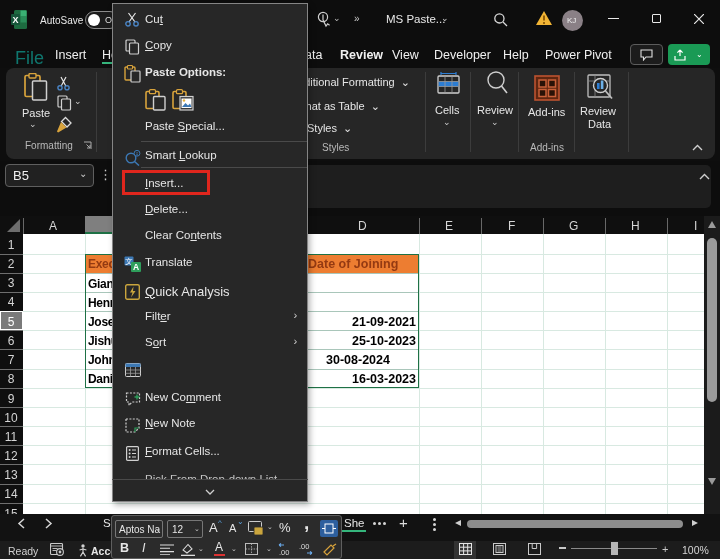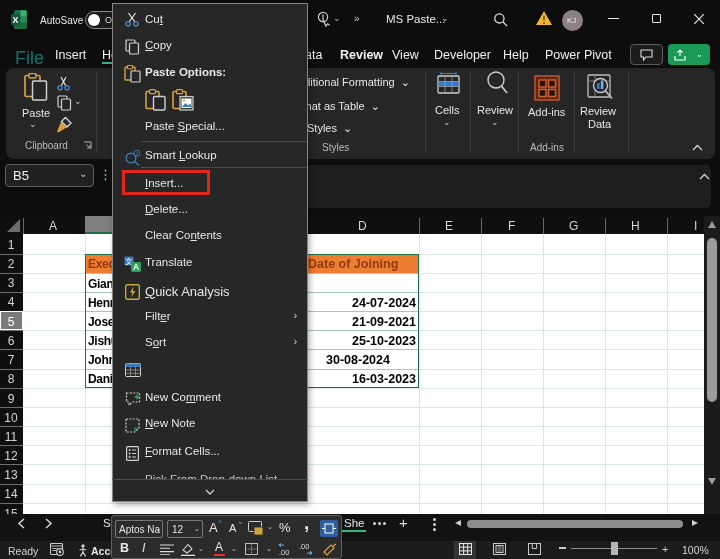--- a/index.html
+++ b/index.html
@@ -99,21 +99,21 @@
 </svg>
 <svg class="abs" style="left:57px;top:95px;" width="15" height="16" viewBox="0 0 15 16">
   <rect x="1" y="1" width="9" height="11" rx="1" fill="none" stroke="#d0d0d0" stroke-width="1.2"></rect>
   <rect x="4.5" y="4" width="9" height="11" rx="1" fill="#262626" stroke="#d0d0d0" stroke-width="1.2"></rect>
 </svg>
 <div class="txt" style="left:74px;top:96px;font-size:9px;color:#ccc;">⌄</div>
 <svg class="abs" style="left:55px;top:116px;" width="18" height="18" viewBox="0 0 18 18">
   <path d="M10.5 1.5 l5.5 5.5 l-4 4 l-5.5 -5.5 z" fill="none" stroke="#dcdcdc" stroke-width="1.3"></path>
   <path d="M6 6 l5.5 5.5 l-7.5 4.5 a1.1 1.1 0 0 1 -1.6 -1.6 z" fill="#d8a33c"></path>
 </svg>
-<div class="txt" style="left:25px;top:140px;font-size:10px;color:#b9b9b9;">Clipboard</div>
+<div class="txt" style="left:25px;top:140px;font-size:10px;color:#b9b9b9;">Formatting</div>
 <svg class="abs" style="left:83px;top:141px;" width="9" height="9" viewBox="0 0 9 9">
   <path d="M1 1 h7 v7" fill="none" stroke="#aaa" stroke-width="1"></path>
   <path d="M3.5 3.5 L7 7 M7 7 h-3 M7 7 v-3" stroke="#aaa" stroke-width="1"></path>
 </svg>
 <div class="abs" style="left:96px;top:72px;width:1px;height:80px;background:#3c3c3c;"></div>
 
 <div class="txt" style="left:284px;top:76px;font-size:11px;color:#e6e6e6;">Conditional Formatting&nbsp;&nbsp;⌄</div>
 <div class="txt" style="left:286px;top:100px;font-size:11px;color:#e6e6e6;">Format as Table&nbsp;&nbsp;⌄</div>
 <div class="txt" style="left:285px;top:122px;font-size:11px;color:#e6e6e6;">Cell Styles&nbsp;&nbsp;⌄</div>
 <div class="txt" style="left:322px;top:142px;font-size:10px;color:#b9b9b9;">Styles</div>
@@ -269,21 +269,20 @@
 
 <div class="abs" style="left:84.5px;top:253.6px;width:334.5px;height:134.6px;border:1.5px solid #1e7145;"></div>
 
 <div class="txt" style="left:88px;top:276.5px;font-size:12px;font-weight:bold;letter-spacing:-0.3px;color:#000;">Gianna</div>
 <div class="txt" style="left:88px;top:295.5px;font-size:12px;font-weight:bold;letter-spacing:-0.3px;color:#000;">Henry</div>
 <div class="txt" style="left:88px;top:314.8px;font-size:12px;font-weight:bold;letter-spacing:-0.3px;color:#000;">Joseph</div>
 <div class="txt" style="left:88px;top:334px;font-size:12px;font-weight:bold;letter-spacing:-0.3px;color:#000;">Jishu</div>
 <div class="txt" style="left:88px;top:353px;font-size:12px;font-weight:bold;letter-spacing:-0.3px;color:#000;">John</div>
 <div class="txt" style="left:88px;top:372.3px;font-size:12px;font-weight:bold;letter-spacing:-0.3px;color:#000;">Daniel</div>
 
-<div class="txt" style="left:300px;top:295.5px;width:116px;text-align:right;font-size:12.5px;font-weight:bold;color:#000;">24-07-2024</div>
 <div class="txt" style="left:300px;top:314.8px;width:116px;text-align:right;font-size:12.5px;font-weight:bold;color:#000;">21-09-2021</div>
 <div class="txt" style="left:300px;top:334px;width:116px;text-align:right;font-size:12.5px;font-weight:bold;color:#000;">25-10-2023</div>
 <div class="txt" style="left:300px;top:353px;width:116px;text-align:center;font-size:12.5px;font-weight:bold;color:#000;">30-08-2024</div>
 <div class="txt" style="left:300px;top:372.3px;width:116px;text-align:right;font-size:12.5px;font-weight:bold;color:#000;">16-03-2023</div>
 
 <div class="abs" style="left:704px;top:216px;width:16px;height:297.7px;background:#1b1b1b;"></div>
 <div class="abs" style="left:708px;top:221px;width:0;height:0;border-left:4.5px solid transparent;border-right:4.5px solid transparent;border-bottom:7px solid #9a9a9a;"></div>
 <div class="abs" style="left:706.5px;top:237.8px;width:10.5px;height:164.6px;background:#9a9a9a;border-radius:5px;"></div>
 <div class="abs" style="left:708px;top:477.7px;width:0;height:0;border-left:4.5px solid transparent;border-right:4.5px solid transparent;border-top:7px solid #9a9a9a;"></div>
 

